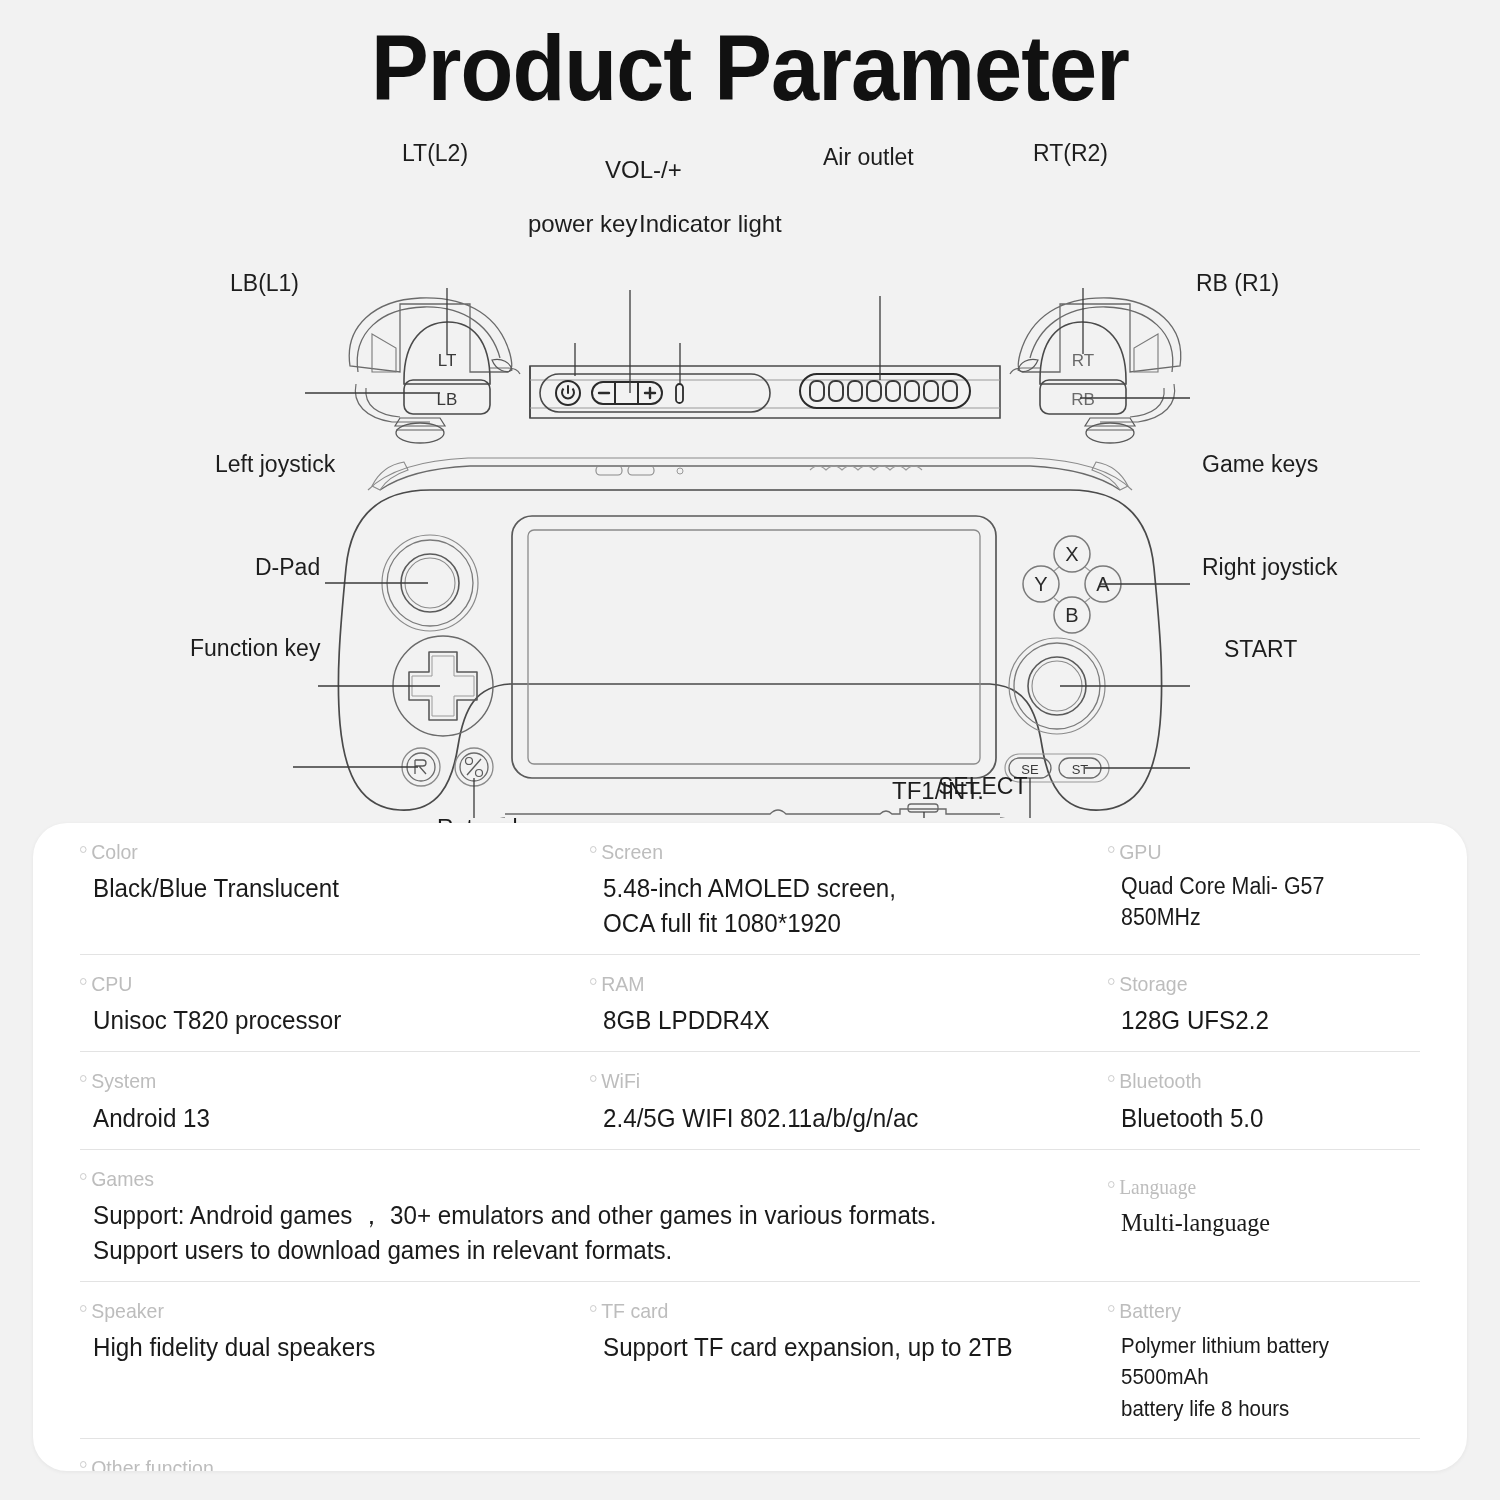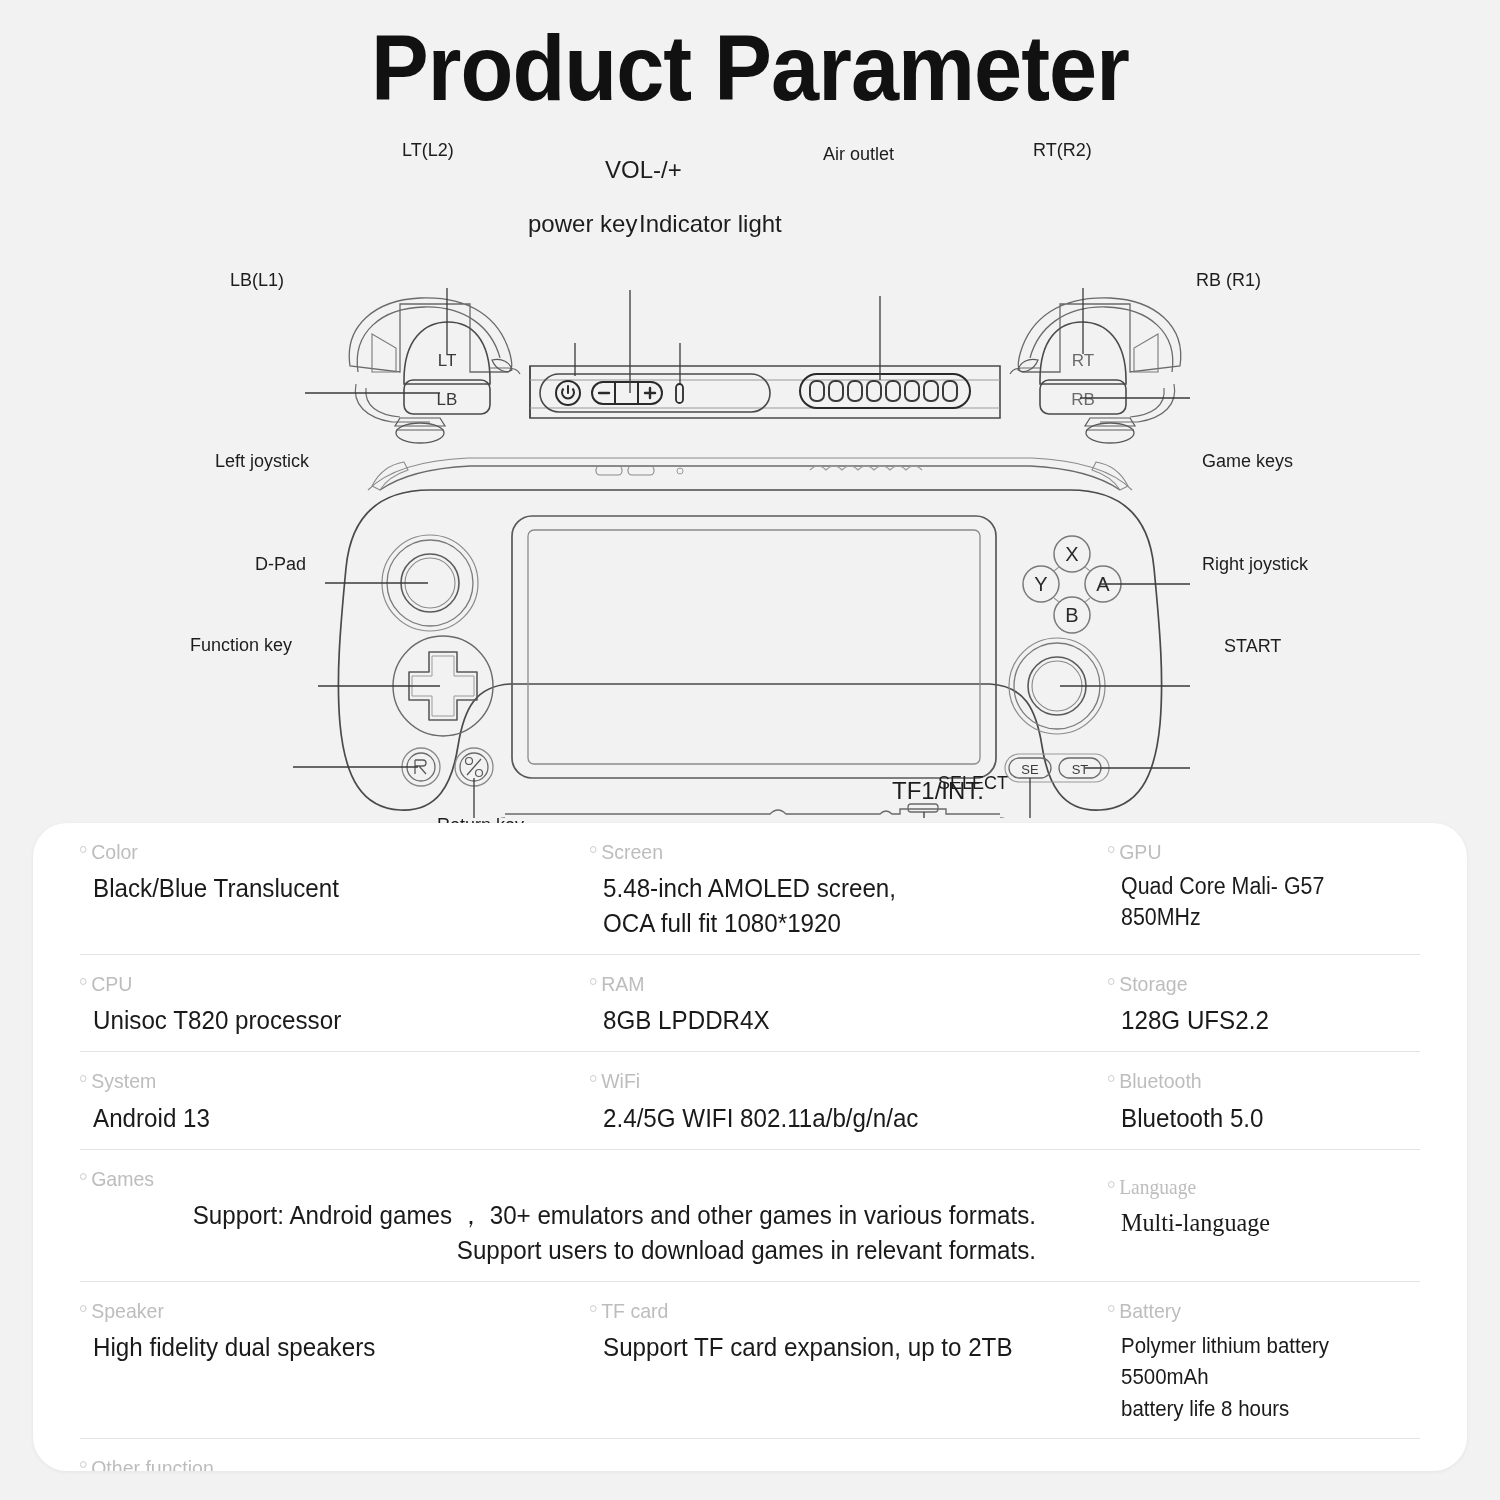--- a/index.html
+++ b/index.html
@@ -32,21 +32,21 @@
     position: absolute;
     left: 0;
     top: 118px;
     width: 1500px;
     height: 700px;
   }
   .diagram svg { display: block; }
 
   .dlabel {
     position: absolute;
-    font-size: 18px;
+    font-size: 23px;
     color: #1d1d1d;
     white-space: nowrap;
     font-family: "Liberation Sans", sans-serif;
   }
   .dlabel.sm { font-size: 24px; }
 
   
   .spec-card {
     position: absolute;
     left: 33px;
@@ -66,21 +66,21 @@
     padding: 16px 0 14px 0;
     margin: 0 47px;
     border-bottom: 1px solid #e3e3e3;
   }
   .spec-row:last-child { border-bottom: none; }
 
   .spec-cell { position: relative; }
   .c1 { width: 510px; }
   .c2 { width: 518px; }
   .c3 { flex: 1; }
-  .c-wide { width: 1028px; text-align: right; }
+  .c-wide { width: 1028px; }
 
   .spec-label {
     font-size: 21px;
     color: #bdbdbd;
     line-height: 1.25;
     display: flex;
     align-items: center;
     gap: 5px;
     font-stretch: condensed;
     transform: scaleX(0.93);

